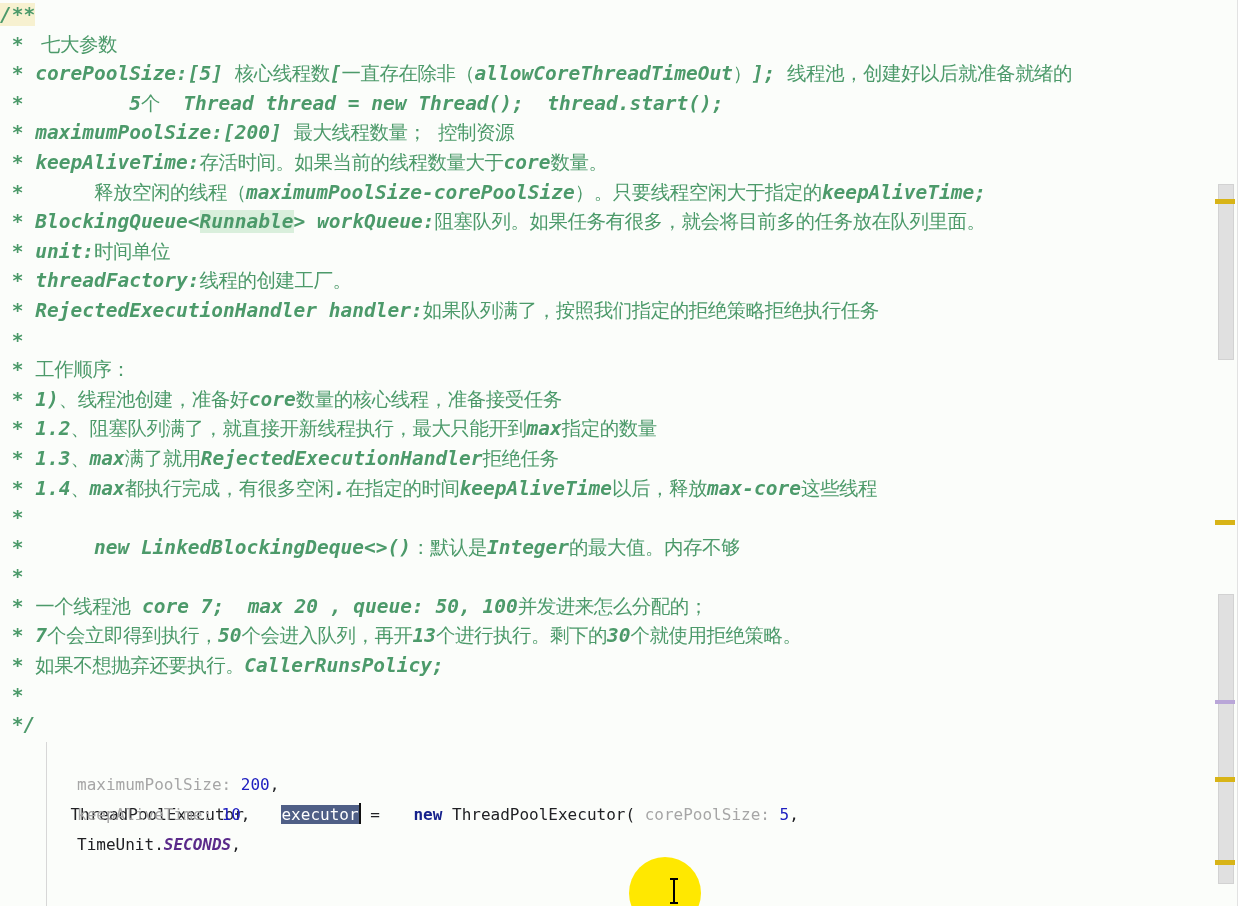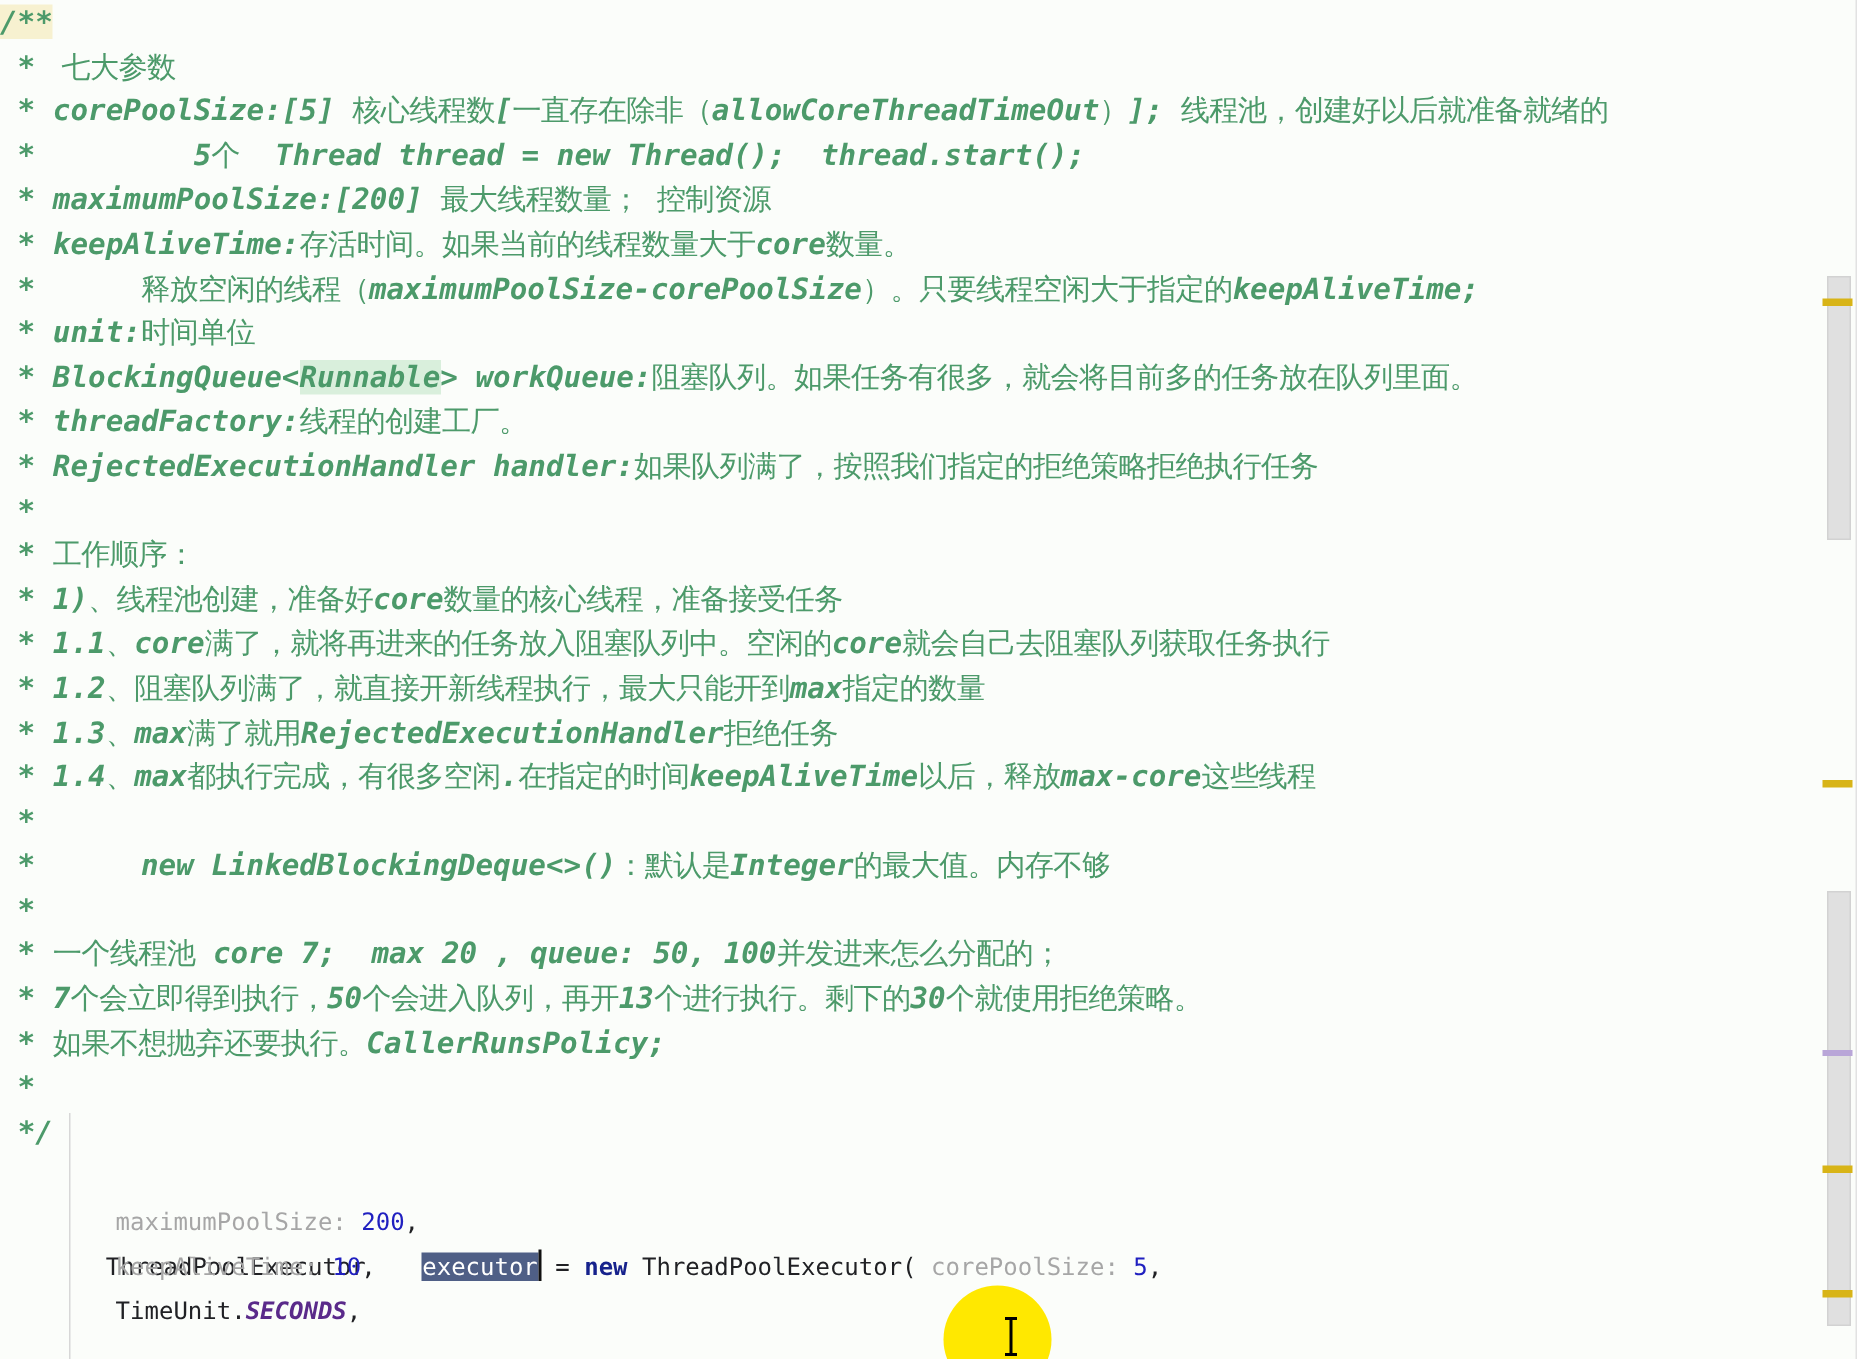--- a/index.html
+++ b/index.html
@@ -55,21 +55,21 @@
   }
 
   
   .code{
     color:#202124;
     font-style:normal;
     font-weight:normal;
     font-family:"DejaVu Sans Mono", monospace;
     font-size:16px;
   }
-  .kw{ color:#16228c; font-weight:bold; }
+  .kw{ color:#16228c; font-weight:bold;margin-left:24px; }
   .num{ color:#2020c0; font-weight:normal; }
   .hint{ color:#a6a6a6; }
   .field{ color:#5a2a8a; font-style:italic; font-weight:bold; }
 
   .curline{
     position:absolute;
     left:0; right:0; top:0; bottom:0;
     background:#fcf7e3;
     z-index:-1;
   }
@@ -159,36 +159,35 @@
     <div class="line"><span class="cmt"> * </span><span class="cmt">corePoolSize:[5] </span><span class="cmt cjk">核心线程数</span><span class="cmt">[</span><span class="cmt cjk">一直存在除非（</span><span class="cmt">allowCoreThreadTimeOut</span><span class="cmt cjk">）</span><span class="cmt">]; </span><span class="cmt cjk">线程池，创建好以后就准备就绪的</span></div>
 
     <div class="line"><span class="cmt"> *         5</span><span class="cmt cjk">个</span><span class="cmt">  Thread thread = new Thread();  thread.start();</span></div>
 
     <div class="line"><span class="cmt"> * maximumPoolSize:[200] </span><span class="cmt cjk">最大线程数量；  控制资源</span></div>
 
     <div class="line"><span class="cmt"> * keepAliveTime:</span><span class="cmt cjk">存活时间。如果当前的线程数量大于</span><span class="cmt">core</span><span class="cmt cjk">数量。</span></div>
 
     <div class="line"><span class="cmt"> *      </span><span class="cmt cjk">释放空闲的线程（</span><span class="cmt">maximumPoolSize-corePoolSize</span><span class="cmt cjk">）。只要线程空闲大于指定的</span><span class="cmt">keepAliveTime;</span></div>
 
+    <div class="line"><span class="cmt"> * BlockingQueue&lt;</span><span class="cmt hl-word">Runnable</span><span class="cmt">&gt; workQueue:</span><span class="cmt cjk">阻塞队列。如果任务有很多，就会将目前多的任务放在队列里面。</span></div>
+
     <div class="line"><span class="cmt"> * unit:</span><span class="cmt cjk">时间单位</span></div>
 
-    <div class="line"><span class="cmt"> * BlockingQueue&lt;</span><span class="cmt hl-word">Runnable</span><span class="cmt">&gt; workQueue:</span><span class="cmt cjk">阻塞队列。如果任务有很多，就会将目前多的任务放在队列里面。</span></div>
-
 
     <div class="line"><span class="cmt"> * threadFactory:</span><span class="cmt cjk">线程的创建工厂。</span></div>
 
     <div class="line"><span class="cmt"> * RejectedExecutionHandler handler:</span><span class="cmt cjk">如果队列满了，按照我们指定的拒绝策略拒绝执行任务</span></div>
 
     <div class="line"><span class="cmt"> *</span></div>
 
     <div class="line"><span class="cmt"> * </span><span class="cmt cjk">工作顺序：</span></div>
 
     <div class="line"><span class="cmt"> * 1)</span><span class="cmt cjk">、线程池创建，准备好</span><span class="cmt">core</span><span class="cmt cjk">数量的核心线程，准备接受任务</span></div>
 
-    <div class="line"><span class="cmt"> * 1.1</span><span class="cmt cjk">、</span><span class="cmt">core</span><span class="cmt cjk">满了，就将再进来的任务放入阻塞队列中。空闲的</span><span class="cmt">core</span><span class="cmt cjk">就会自己去阻塞队列获取任务执行</span></div>
 
     <div class="line"><span class="cmt"> * 1.2</span><span class="cmt cjk">、阻塞队列满了，就直接开新线程执行，最大只能开到</span><span class="cmt">max</span><span class="cmt cjk">指定的数量</span></div>
 
     <div class="line"><span class="cmt"> * 1.3</span><span class="cmt cjk">、</span><span class="cmt">max</span><span class="cmt cjk">满了就用</span><span class="cmt">RejectedExecutionHandler</span><span class="cmt cjk">拒绝任务</span></div>
 
     <div class="line"><span class="cmt"> * 1.4</span><span class="cmt cjk">、</span><span class="cmt">max</span><span class="cmt cjk">都执行完成，有很多空闲</span><span class="cmt">.</span><span class="cmt cjk">在指定的时间</span><span class="cmt">keepAliveTime</span><span class="cmt cjk">以后，释放</span><span class="cmt">max-core</span><span class="cmt cjk">这些线程</span></div>
 
     <div class="line"><span class="cmt"> *</span></div>
 
     <div class="line"><span class="cmt"> *      new LinkedBlockingDeque&lt;&gt;()</span><span class="cmt cjk">：默认是</span><span class="cmt">Integer</span><span class="cmt cjk">的最大值。内存不够</span></div>

